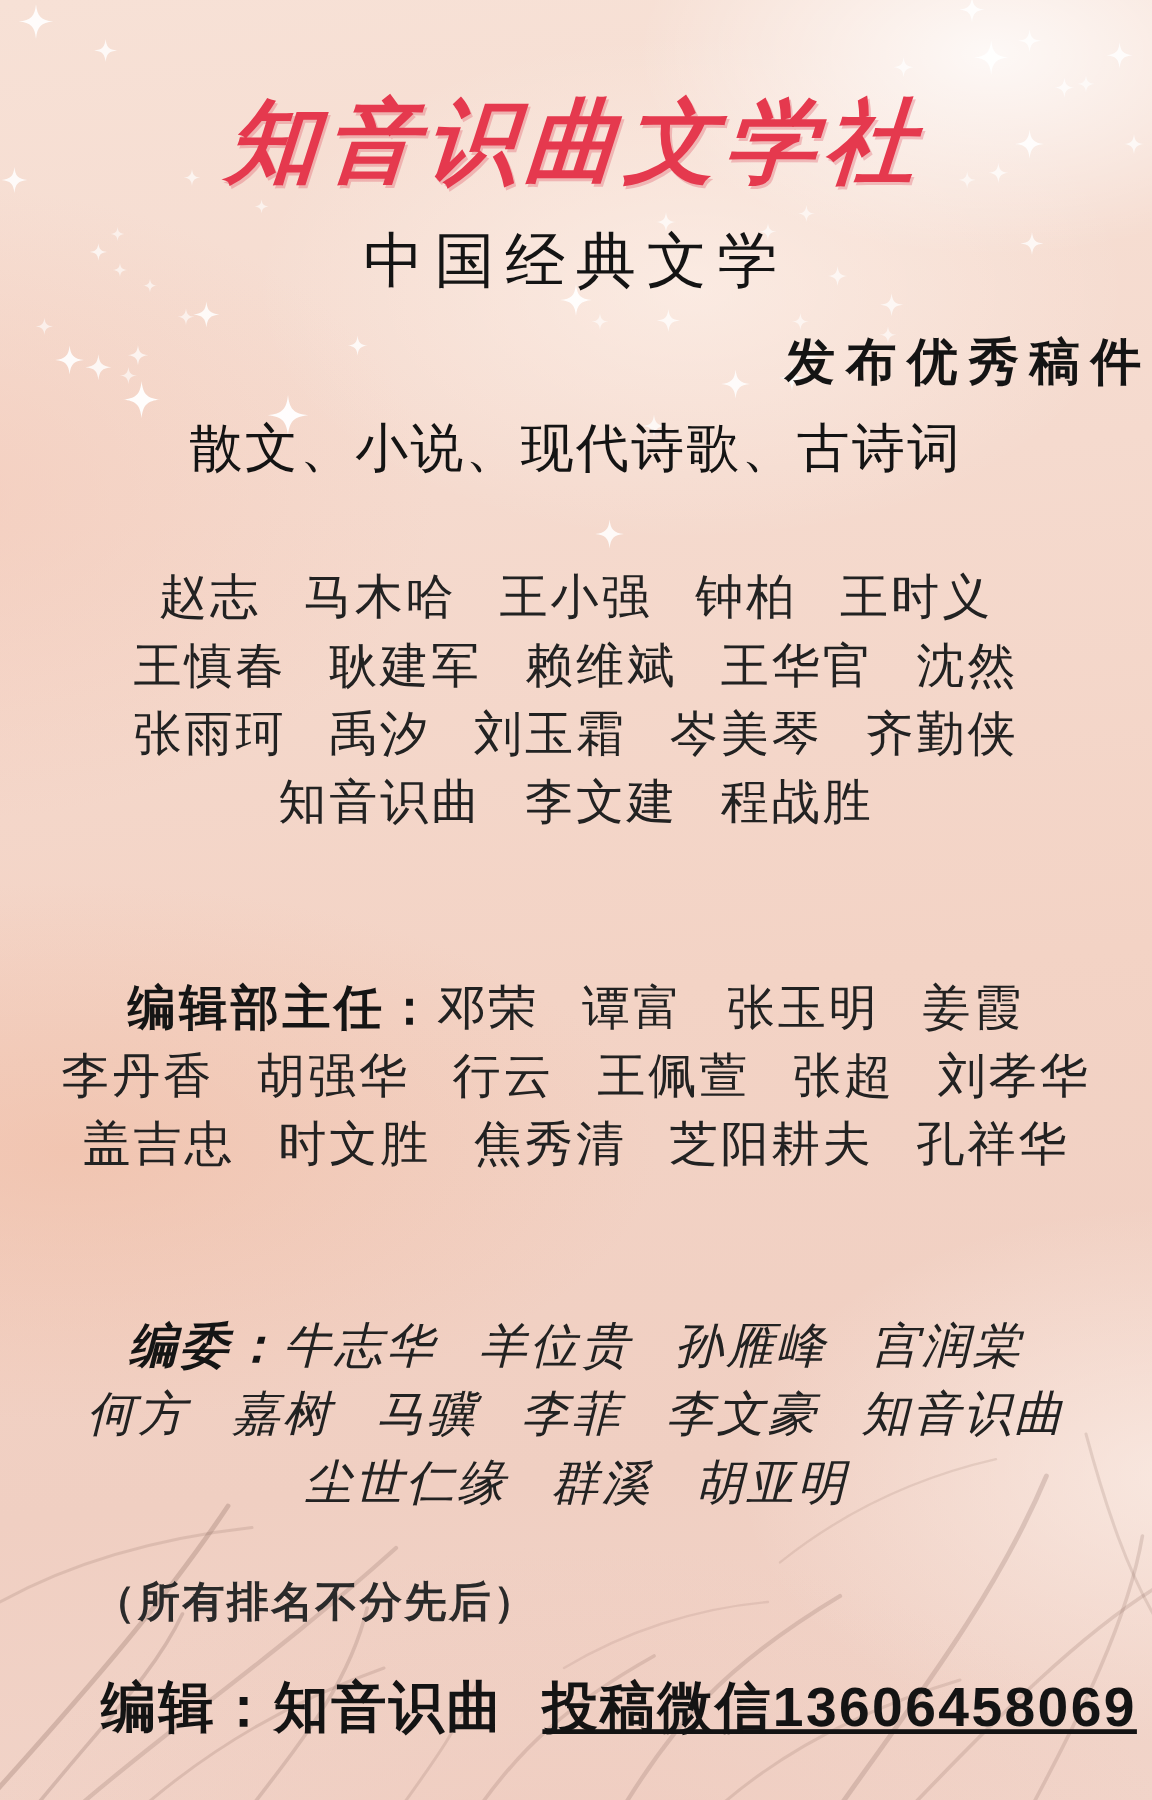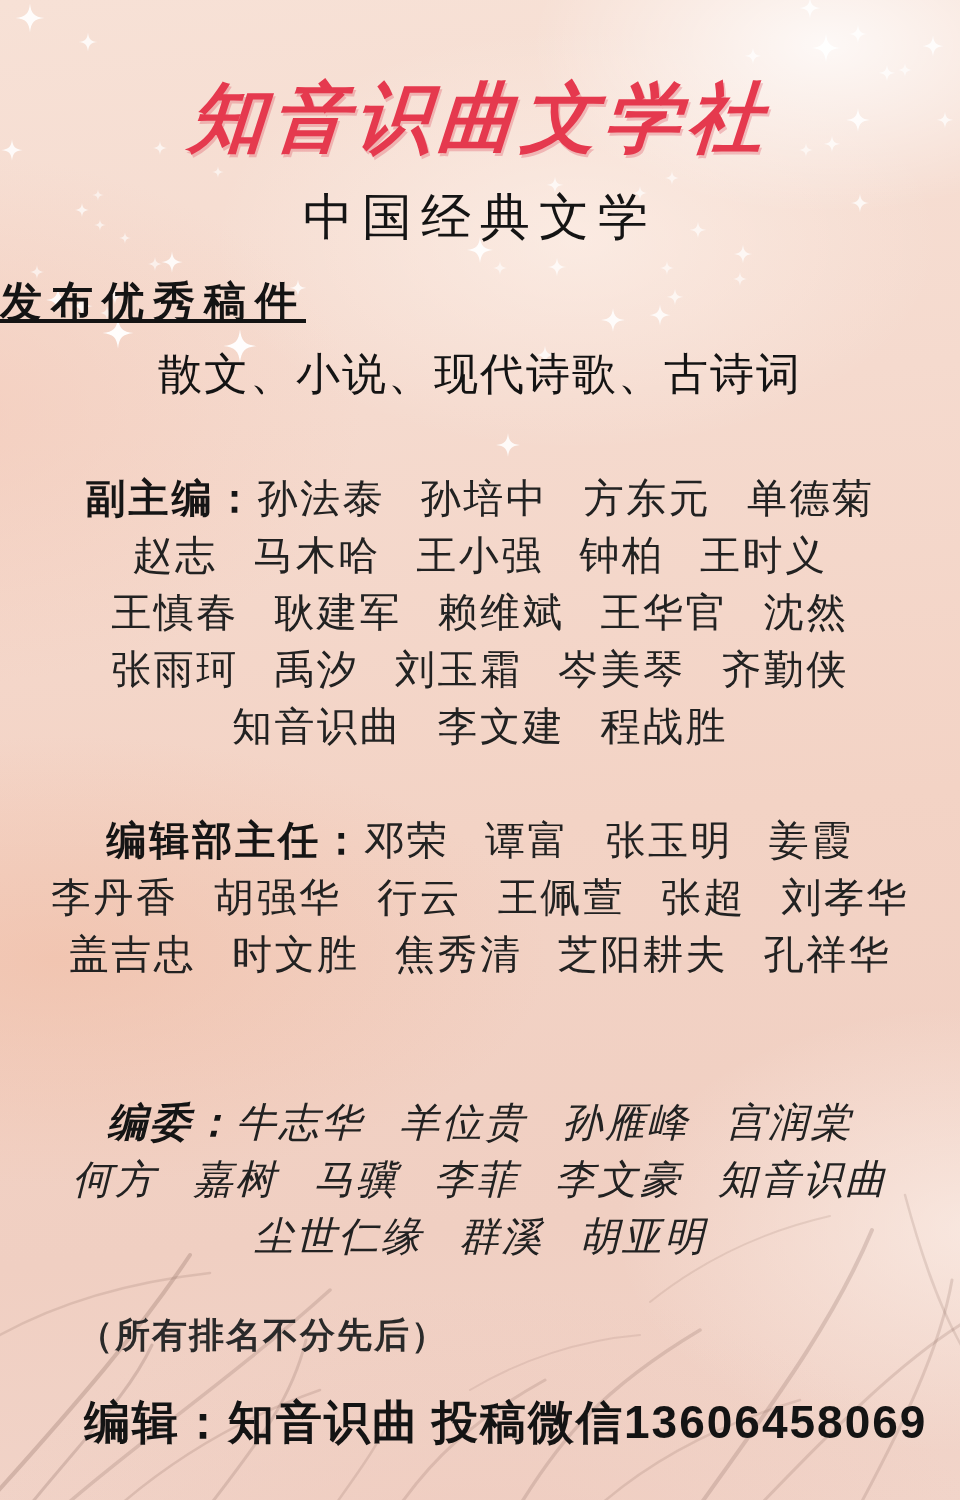--- a/index.html
+++ b/index.html
@@ -31,22 +31,22 @@
     transform:skewX(-4deg);
     text-shadow:2px 3px 0 rgba(214,40,62,0.25);
   }
   .subtitle{
     position:absolute;left:0;top:190px;width:100%;
     text-align:center;font-weight:400;font-size:50px;line-height:1.1;
     letter-spacing:9px;color:#141414;
   }
   .tagline{
     position:absolute;left:0;top:279px;width:100%;
-    text-align:left;font-weight:900;font-size:42px;line-height:1.1;
-    letter-spacing:9px;color:#141414;text-decoration:underline;
+    text-align:right;font-weight:900;font-size:42px;line-height:1.1;
+    letter-spacing:9px;color:#141414;
   }
   .genres{
     position:absolute;left:0;top:350px;width:100%;
     text-align:center;font-weight:400;font-size:44px;line-height:1.1;
     letter-spacing:2px;color:#141414;
   }
   .section{position:absolute;left:0;width:100%;text-align:center;}
   .sec-1{top:470px;}
   .sec-2{top:812px;}
   .sec-3{top:1094px;font-style:italic;}
@@ -58,21 +58,21 @@
   .section-label{font-weight:900;color:#151515;letter-spacing:3px;}
   .note{
     position:absolute;left:78px;top:1312px;
     font-size:35px;letter-spacing:2px;font-weight:700;color:#2a2a2a;
   }
   .footer{
     position:absolute;left:84px;top:1392px;
     font-size:46px;font-weight:900;letter-spacing:2px;color:#141414;
     white-space:nowrap;
   }
-  .footer .contact{margin-left:12px;}
+  .footer .contact{margin-left:32px;text-decoration:underline;}
 </style>
 </head>
 <body>
 
 <div class="canvas">
 
   <svg class="layer" width="960" height="1500" viewBox="0 0 960 1500" aria-hidden="true">
     <defs>
       <path id="sp" d="M0,-12 C0.9,-3.5 3.5,-0.9 12,0 C3.5,0.9 0.9,3.5 0,12 C-0.9,3.5 -3.5,0.9 -12,0 C-3.5,-0.9 -0.9,-3.5 0,-12 Z" fill="#ffffff"></path>
     </defs>
@@ -149,23 +149,20 @@
 
   <div class="title">知音识曲文学社</div>
 
   <div class="subtitle">中国经典文学</div>
 
   <div class="tagline">发布优秀稿件</div>
 
   <div class="genres">散文、小说、现代诗歌、古诗词</div>
 
   <div class="section sec-1">
-    <div class="name-line">
-      <span class="section-label">副主编：</span><span>孙法泰 孙培中 方东元 单德菊</span>
-    </div>
     <div class="name-line">赵志 马木哈 王小强 钟柏 王时义</div>
     <div class="name-line">王慎春 耿建军 赖维斌 王华官 沈然</div>
     <div class="name-line">张雨珂 禹汐 刘玉霜 岑美琴 齐勤侠</div>
     <div class="name-line">知音识曲 李文建 程战胜</div>
   </div>
 
   <div class="section sec-2">
     <div class="name-line">
       <span class="section-label">编辑部主任：</span><span>邓荣 谭富 张玉明 姜霞</span>
     </div>

